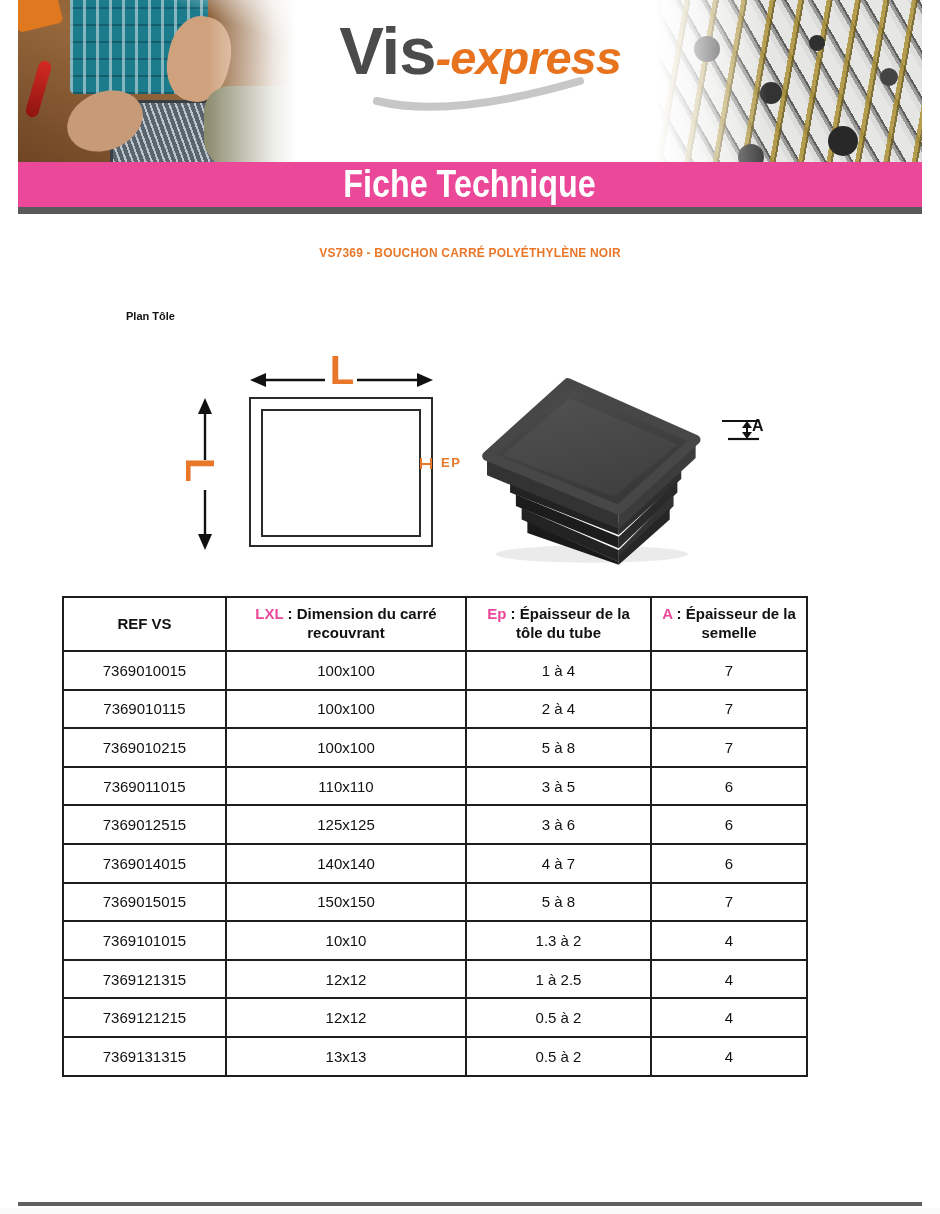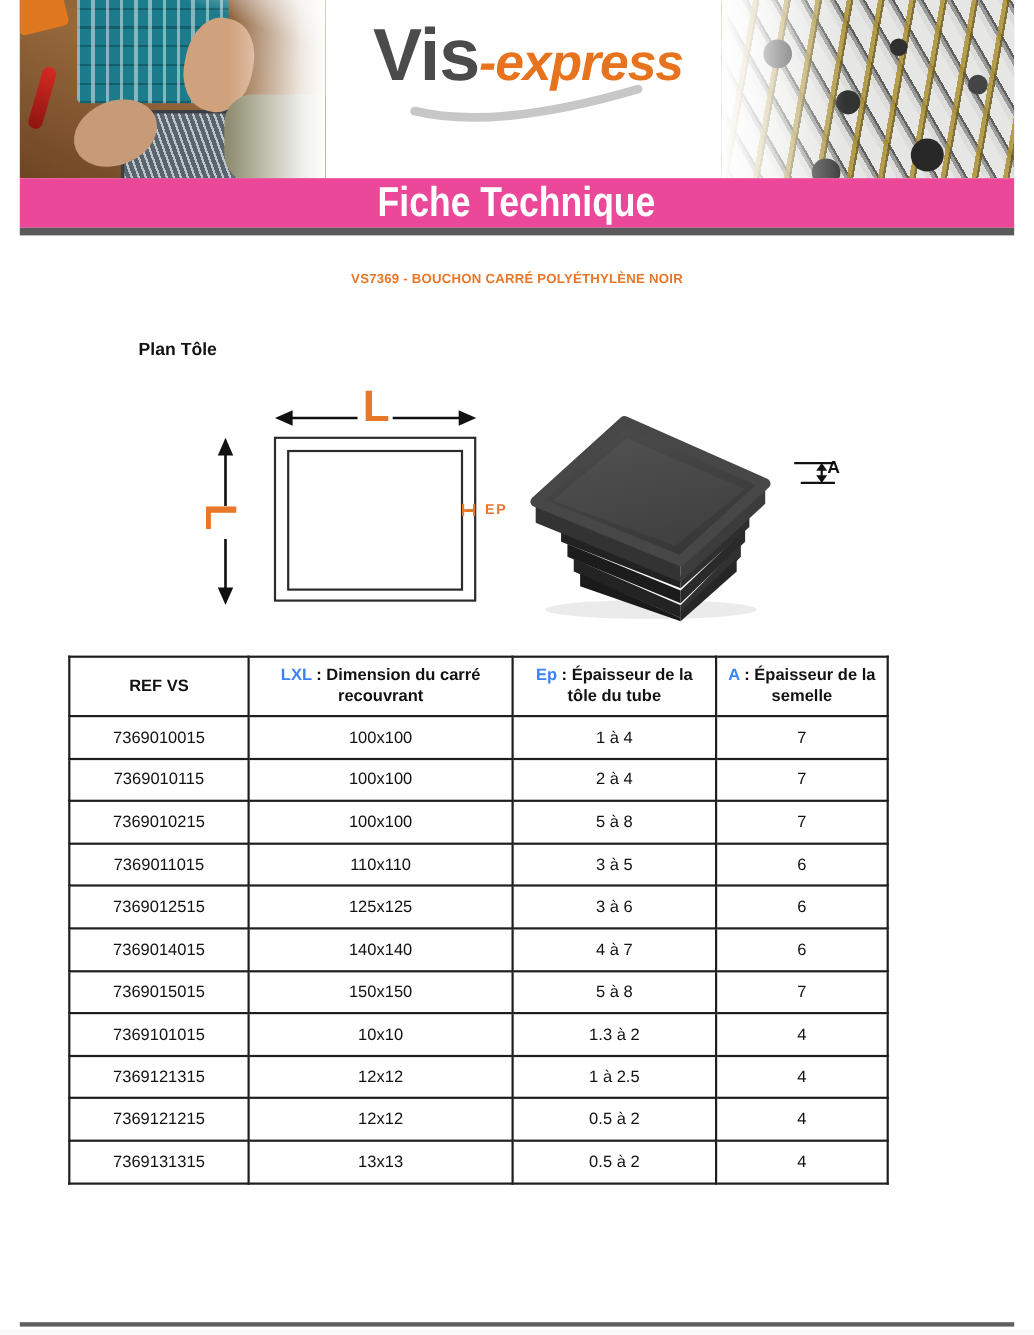--- a/index.html
+++ b/index.html
@@ -41,40 +41,40 @@
   .logo svg{display:block;margin:-14px auto 0 auto;}
   
   .banner{position:absolute;left:18px;top:162px;width:904px;height:45px;background:#ec4899;
     display:flex;align-items:center;justify-content:center;}
   .banner .banner-text{color:#fff;font-size:38px;font-weight:700;transform:scaleX(.85);letter-spacing:0;}
   .gray-bar{position:absolute;left:18px;top:207px;width:904px;height:7px;background:#5a5a5a;}
   .bottom-line{position:absolute;left:18px;top:1202px;width:904px;height:4px;background:#5f5f5f;}
   
   .product-title{position:absolute;left:18px;top:246px;width:904px;text-align:center;
     color:#e8772a;font-size:12px;font-weight:700;letter-spacing:.2px;}
-  .plan-label{position:absolute;left:126px;top:310px;color:#111;font-size:16px;font-weight:700;}
+  .plan-label{position:absolute;left:126px;top:310px;color:#111;font-size:11px;font-weight:700;}
   
   .sq-outer{position:absolute;left:249px;top:397px;width:184px;height:150px;border:2px solid #2b2b2b;box-sizing:border-box;}
   .sq-inner{position:absolute;left:261px;top:409px;width:160px;height:128px;border:2px solid #2b2b2b;box-sizing:border-box;}
   .diagram-svg{position:absolute;left:185px;top:360px;width:600px;height:200px;}
   .dim-l-h{position:absolute;left:320px;top:350px;width:44px;text-align:center;color:#e8772a;font-size:40px;font-weight:700;line-height:1;}
   .dim-l-v{position:absolute;left:180px;top:450px;width:40px;height:40px;display:flex;align-items:center;justify-content:center;
     color:#e8772a;font-size:40px;font-weight:700;line-height:1;transform:rotate(90deg);}
   .ep-marker{position:absolute;left:420px;top:458px;width:12px;height:11px;box-sizing:border-box;
     border-left:2.5px solid #e8772a;border-right:2.5px solid #e8772a;
     background:linear-gradient(to bottom,transparent 0 4.5px,#e8772a 4.5px 7px,transparent 7px);}
   .ep-label{position:absolute;left:441px;top:455px;color:#e8772a;font-size:13px;font-weight:700;letter-spacing:1.5px;}
   .a-label{position:absolute;left:752px;top:417px;color:#111;font-size:16px;font-weight:700;}
   .plug-svg{position:absolute;left:462px;top:372px;width:250px;height:195px;}
   
   table.spec{position:absolute;left:62px;top:596px;width:744px;border-collapse:collapse;table-layout:fixed;}
   table.spec th,table.spec td{border:2px solid #1e1e1e;text-align:center;vertical-align:middle;color:#111;}
   table.spec th{height:48px;font-size:15px;font-weight:700;line-height:1.25;padding:2px 6px;}
   table.spec td{height:36.6px;font-size:15px;font-weight:400;padding:0 4px;}
-  table.spec .hdr-prefix{color:#3b82f6;}
+  table.spec .hdr-prefix{color:#ec4899;}
 </style>
 </head>
 <body>
 
 <div class="page">
 
   <div class="photo photo-left">
     <div class="teal-box"></div>
     <div class="tray"></div>
     <div class="screwdriver"></div>

